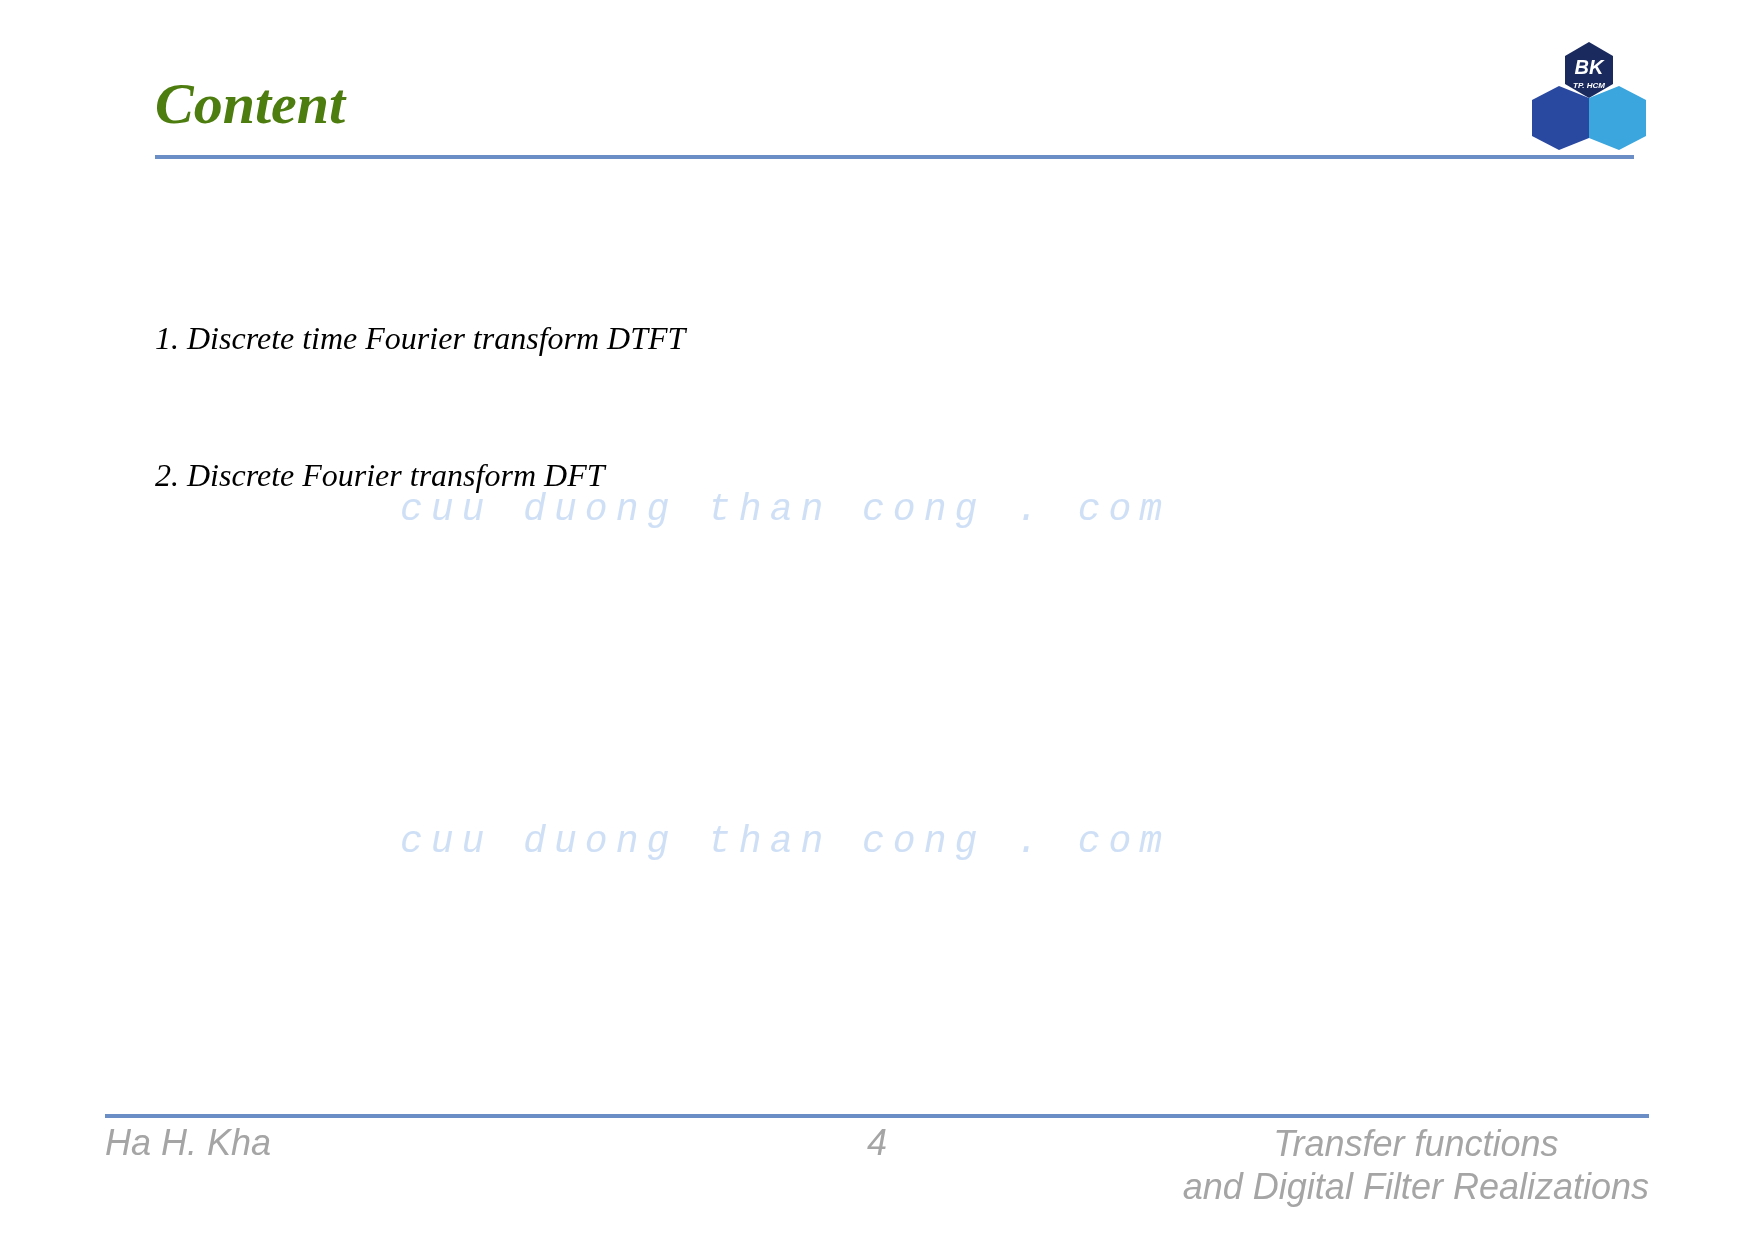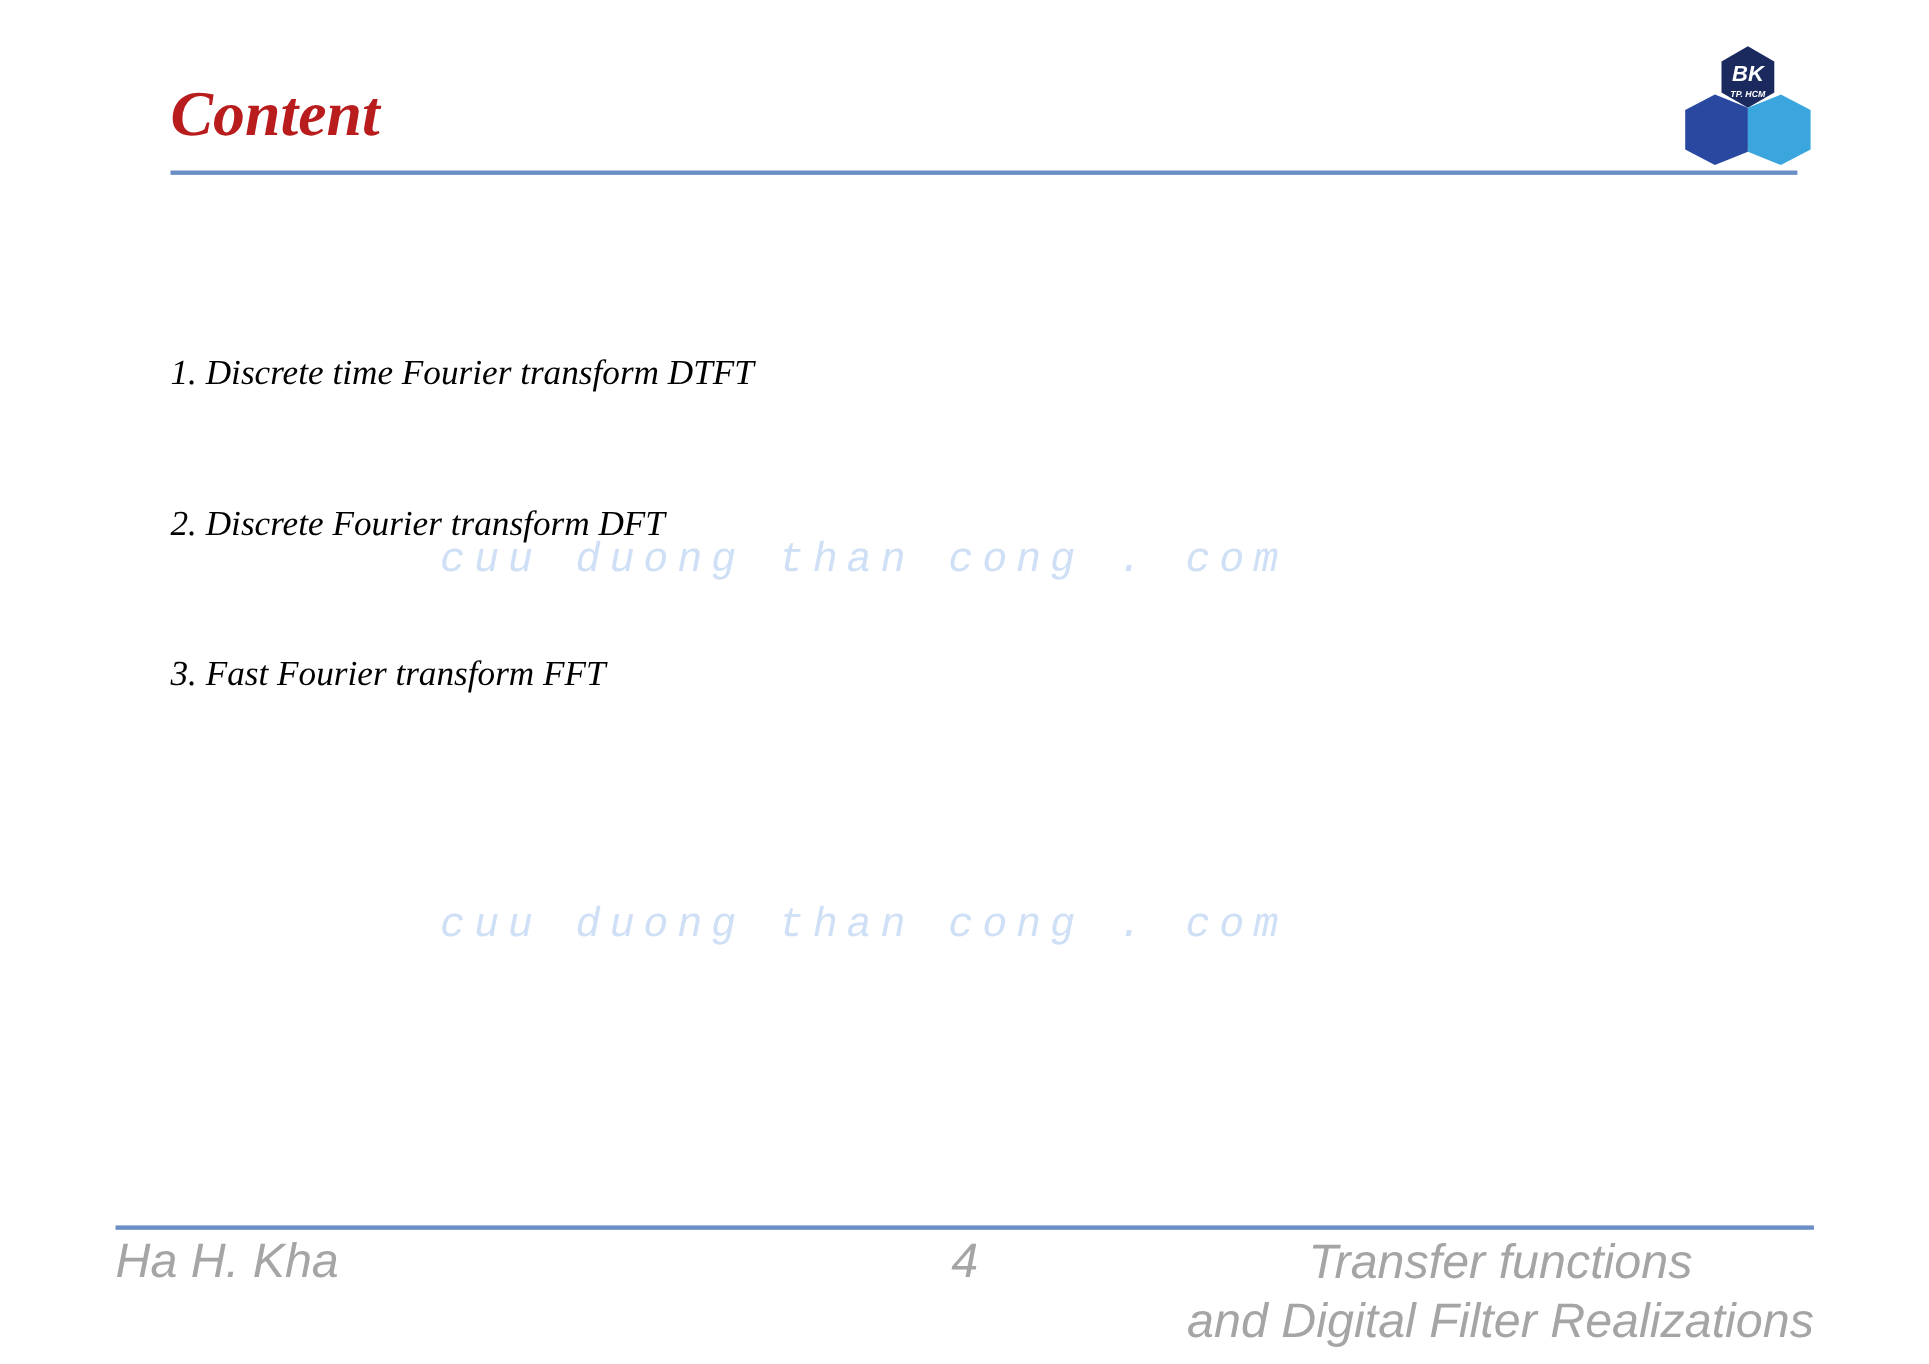--- a/index.html
+++ b/index.html
@@ -22,21 +22,21 @@
   }
   .header-area {
     position: absolute;
     top: 70px;
     left: 155px;
     right: 120px;
   }
   .title {
     font-size: 58px;
     font-weight: bold;
-    color: #b91c1c;
+    color: #4d7c0f;
     font-family: "Times New Roman", Times, serif;
   }
   .title-rule {
     margin-top: 18px;
     height: 0;
     border-top: 4px solid #6c8ec6;
     width: 100%;
   }
   .logo {
     position: absolute;
@@ -79,21 +79,21 @@
     border-top: 4px solid #6c8ec6;
   }
   .footer {
     position: absolute;
     left: 105px;
     right: 105px;
     bottom: 38px;
     height: 80px;
     font-family: "Segoe UI", Arial, Helvetica, sans-serif;
     color: #a5a5a5;
-    font-size: 44px;
+    font-size: 36px;
   }
   .footer-left {
     position: absolute;
     left: 0;
     top: 0;
   }
   .footer-center {
     position: absolute;
     left: 0;
     right: 0;
@@ -128,21 +128,20 @@
   </div>
 
   <div class="header-area">
     <div class="title">Content</div>
     <div class="title-rule"></div>
   </div>
 
   <div class="body-list">
     <div class="list-item">1. Discrete time Fourier transform DTFT</div>
     <div class="list-item">2. Discrete Fourier transform DFT</div>
-    <div class="list-item">3. Fast Fourier transform FFT</div>
   </div>
 
   <div class="watermark wm1">cuu duong than cong . com</div>
   <div class="watermark wm2">cuu duong than cong . com</div>
 
   <div class="footer-rule"></div>
 
   <div class="footer">
     <div class="footer-left">Ha H. Kha</div>
     <div class="footer-center">4</div>

